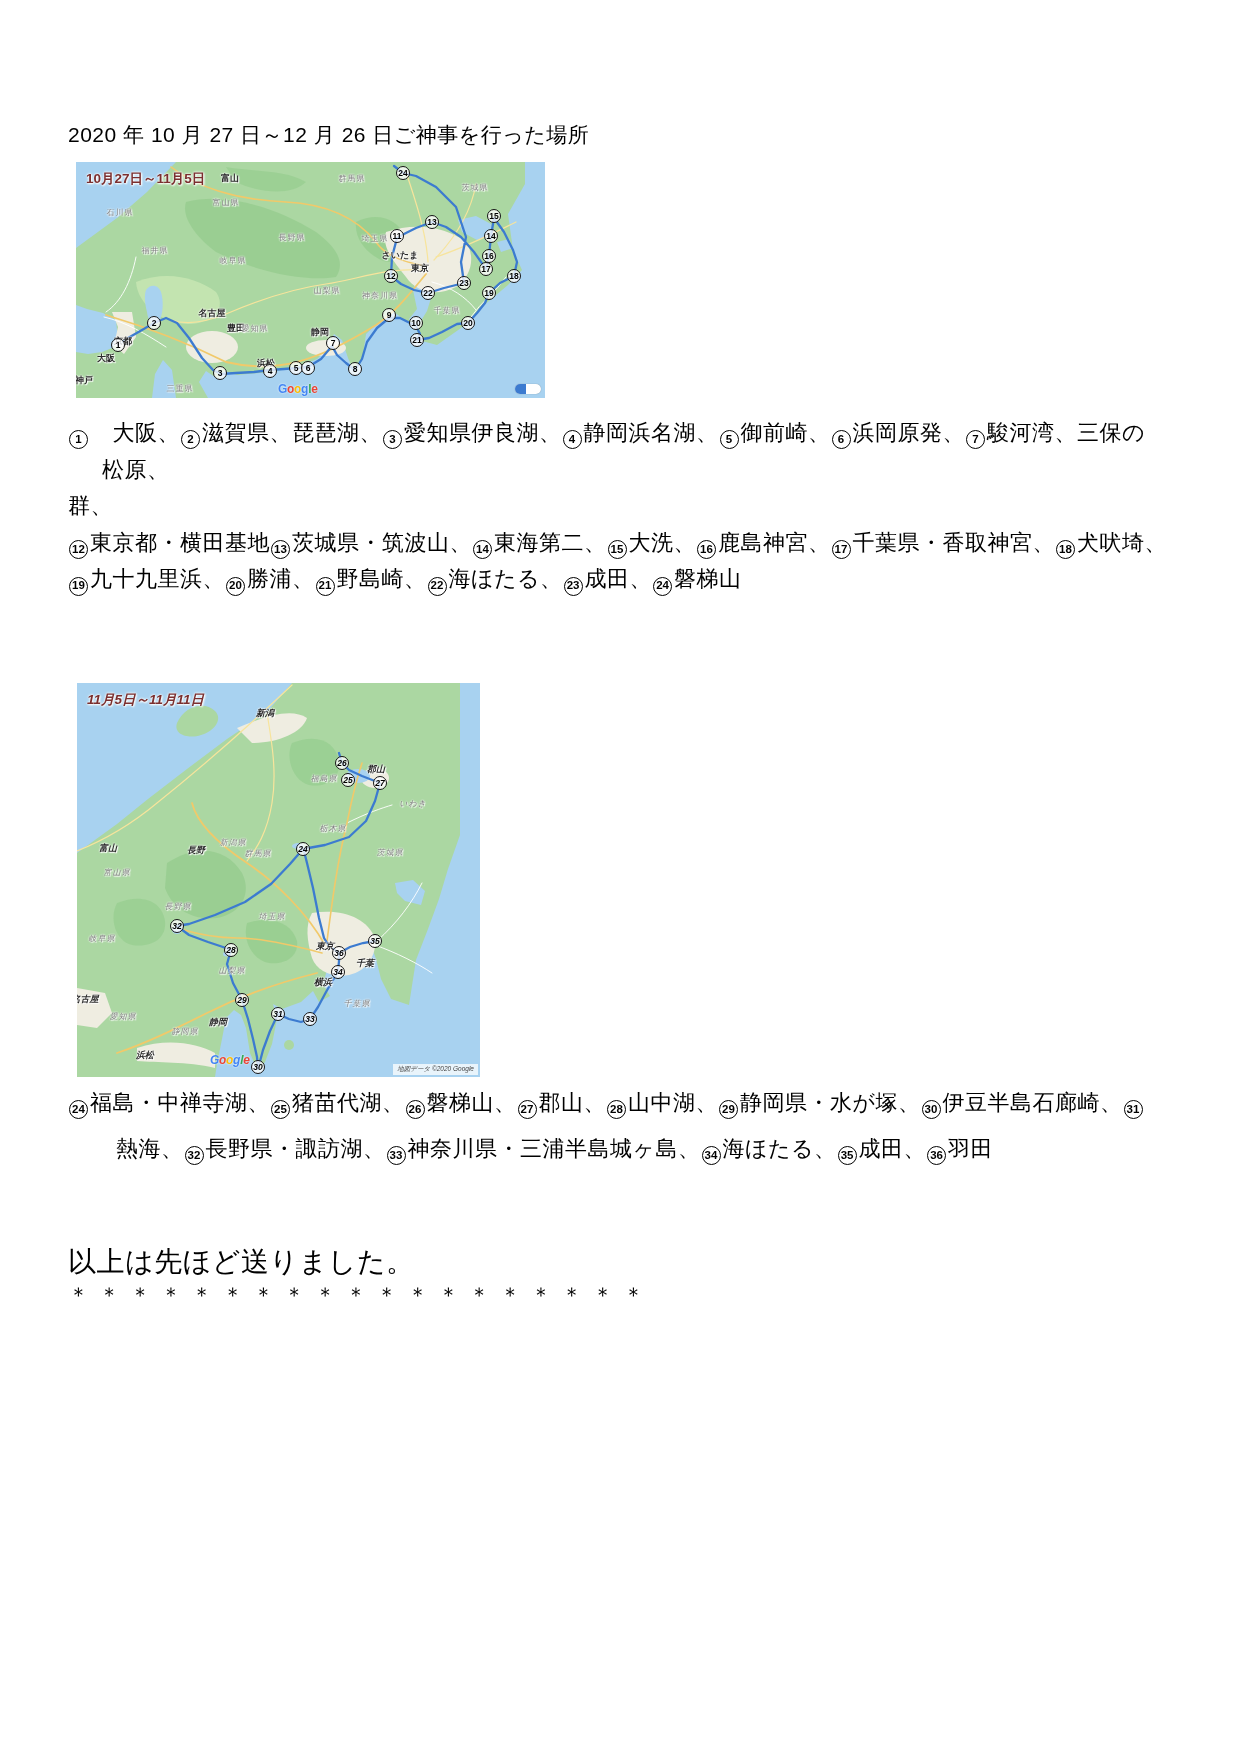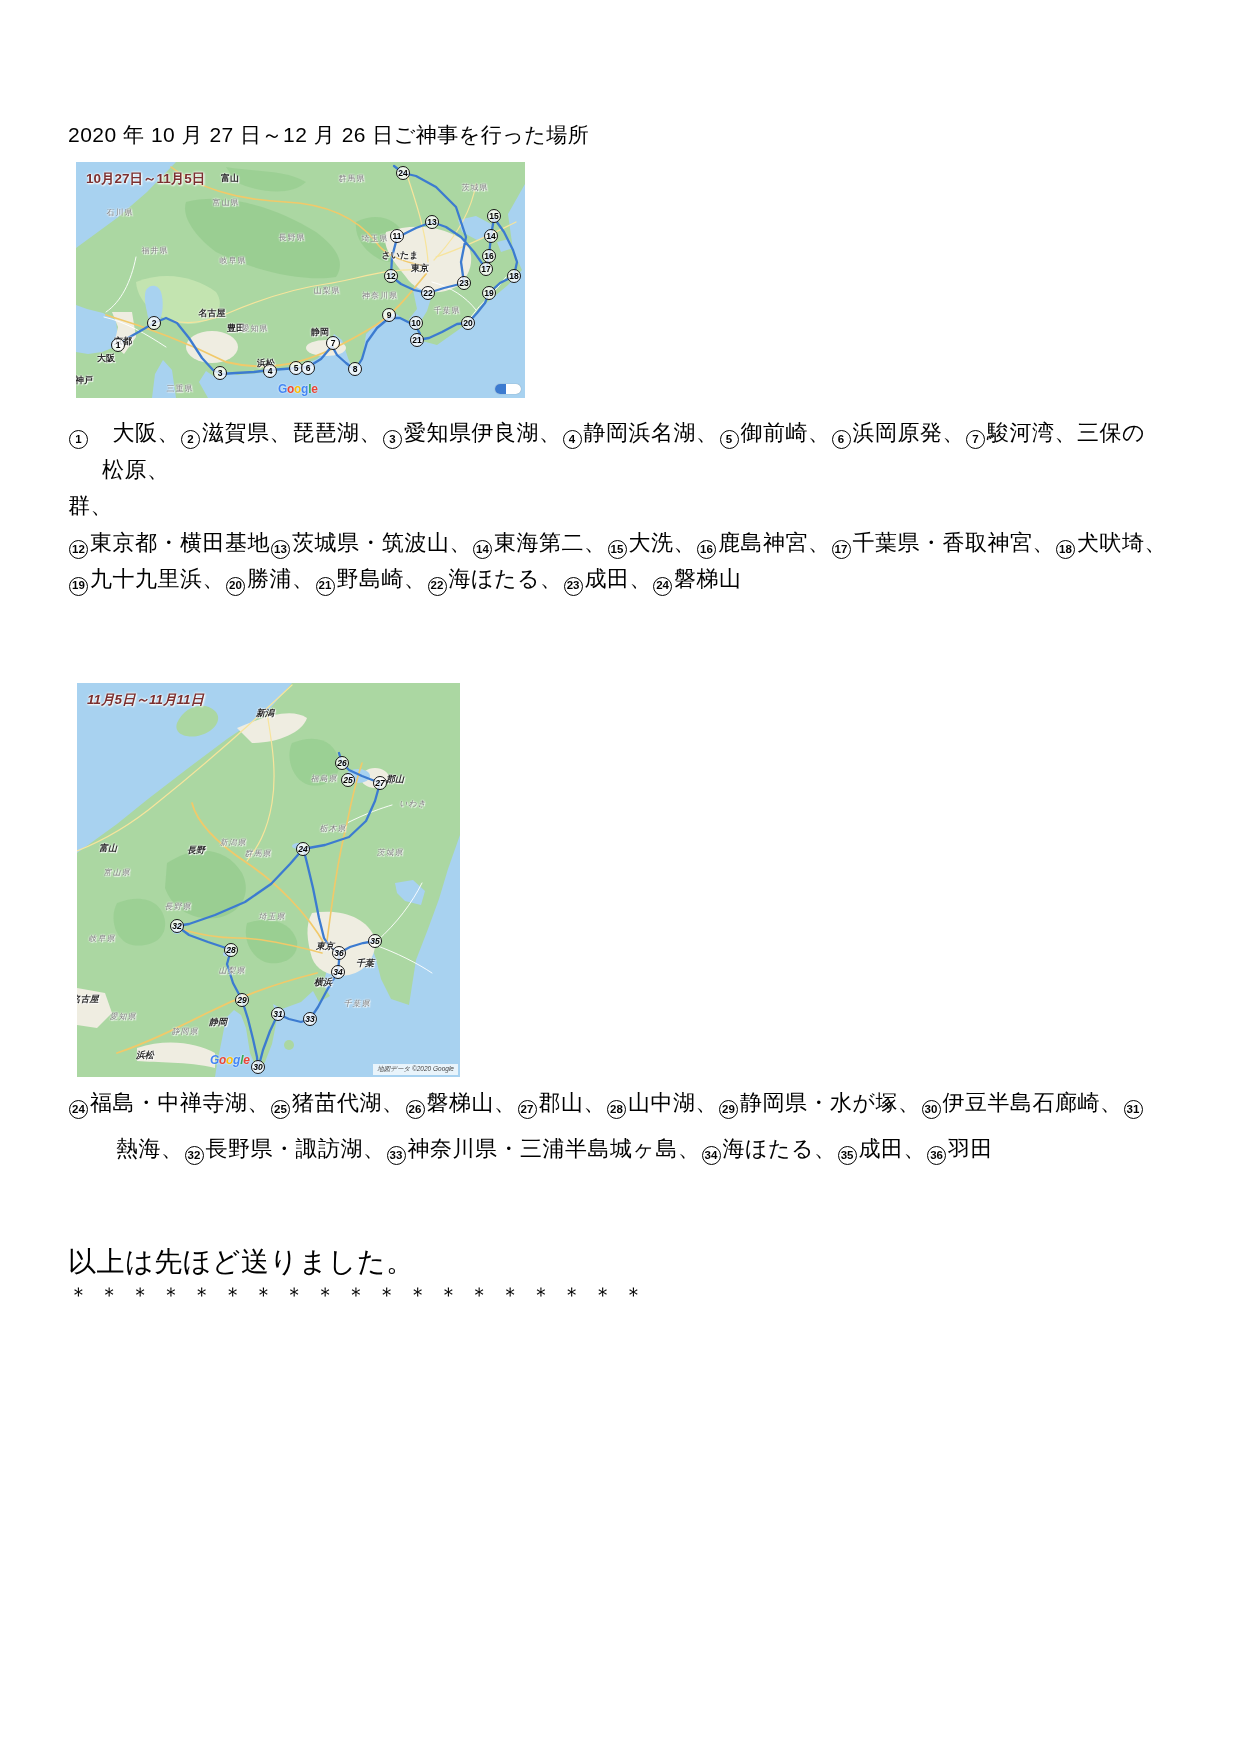--- a/index.html
+++ b/index.html
@@ -11,21 +11,21 @@
   .para{position:absolute;left:68px;}
   .tline{white-space:nowrap;font-size:22px;letter-spacing:.5px;display:block;}
   .cnum{
     display:inline-flex;align-items:center;justify-content:center;
     width:19px;height:19px;border:1.3px solid #000;border-radius:50%;
     font-size:11.5px;font-weight:600;line-height:1;margin:0 2px 0 1px;
     vertical-align:-3px;box-sizing:border-box;letter-spacing:0;
   }
   .closing{position:absolute;left:68px;top:1243px;font-size:28px;letter-spacing:.5px;white-space:nowrap;}
   .asterisks{position:absolute;left:68px;top:1281px;font-size:21px;letter-spacing:2px;white-space:nowrap;}
-  .gmap{position:absolute;overflow:hidden;background:#a8d2f0;}
+  .gmap{position:absolute;overflow:hidden;background:#a8d2f0;padding-left:20px;}
   #map1{left:76px;top:162px;width:449px;height:236px;}
   #map2{left:77px;top:683px;width:383px;height:394px;font-style:italic;}
   .gmap svg{position:absolute;left:0;top:0;}
   .map-date-label{
     position:absolute;left:10px;top:8px;font-size:13.5px;font-weight:700;color:#7b2f2f;
     white-space:nowrap;text-shadow:0 0 2px #fff,0 0 3px #fff,1px 1px 2px #fff;
   }
   .mlabel{position:absolute;transform:translate(-50%,-50%);white-space:nowrap;
     text-shadow:0 0 2px #fff,0 0 2px #fff,1px 1px 1px #fff;pointer-events:none;}
   .mlabel.city{font-size:9px;color:#2b2b2b;font-weight:700;}
@@ -186,21 +186,21 @@
 
       <path fill="none" stroke="#3c7bd0" stroke-width="2.3" stroke-linecap="round" stroke-linejoin="round" d="M 262,70 L 265,80 L 272,87 L 285,93 L 303,100 L 298,118 L 289,138 L 272,154 L 248,162 L 226,166 L 213,181 L 194,201 L 168,219 L 138,232 L 112,241 L 100,243 L 112,252 L 131,259 L 146,264 L 154,267 L 150,281 L 156,300 L 165,317 L 171,336 L 176,356 L 180,374 L 181,386 L 186,367 L 193,348 L 201,331 L 212,336 L 224,339 L 233,336 L 241,324 L 249,309 L 256,297 L 261,289 L 262,278 L 262,270 L 252,263 L 247,255 L 242,235 L 236,205 L 230,180 L 227,168"></path>
       <path fill="none" stroke="#3c7bd0" stroke-width="2.3" stroke-linecap="round" d="M 262,270 L 273,264 L 286,260 L 298,258"></path>
     </svg>
     <span class="map-date-label">11月5日～11月11日</span>
     <span class="glogo" style="left:133px;top:370px;"><span class="gl0">G</span><span class="gl1">o</span><span class="gl2">o</span><span class="gl3">g</span><span class="gl4">l</span><span class="gl5">e</span></span>
     <span class="attribution">地図データ ©2020 Google</span>
   <span class="mlabel city" style="left: 188px; top: 30px;">新潟</span>
       <span class="mlabel pref" style="left: 156px; top: 111px; margin-top: 48px;">新潟県</span>
       <span class="mlabel pref" style="left: 247px; top: 95px;">福島県</span>
-      <span class="mlabel city" style="left: 299px; top: 96px; margin-left: 19px;">郡山</span>
+      <span class="mlabel city" style="left: 299px; top: 86px;">郡山</span>
       <span class="mlabel pref" style="left: 336px; top: 120px;">いわき</span>
       <span class="mlabel pref" style="left: 256px; top: 145px;">栃木県</span>
       <span class="mlabel pref" style="left: 313px; top: 169px;">茨城県</span>
       <span class="mlabel pref" style="left: 181px; top: 170px;">群馬県</span>
       <span class="mlabel city" style="left: 119px; top: 167px;">長野</span>
       <span class="mlabel pref" style="left: 101px; top: 223px;">長野県</span>
       <span class="mlabel city" style="left: 31px; top: 165px;">富山</span>
       <span class="mlabel pref" style="left: 40px; top: 189px;">富山県</span>
       <span class="mlabel pref" style="left: 25px; top: 255px;">岐阜県</span>
       <span class="mlabel pref" style="left: 195px; top: 233px;">埼玉県</span>

